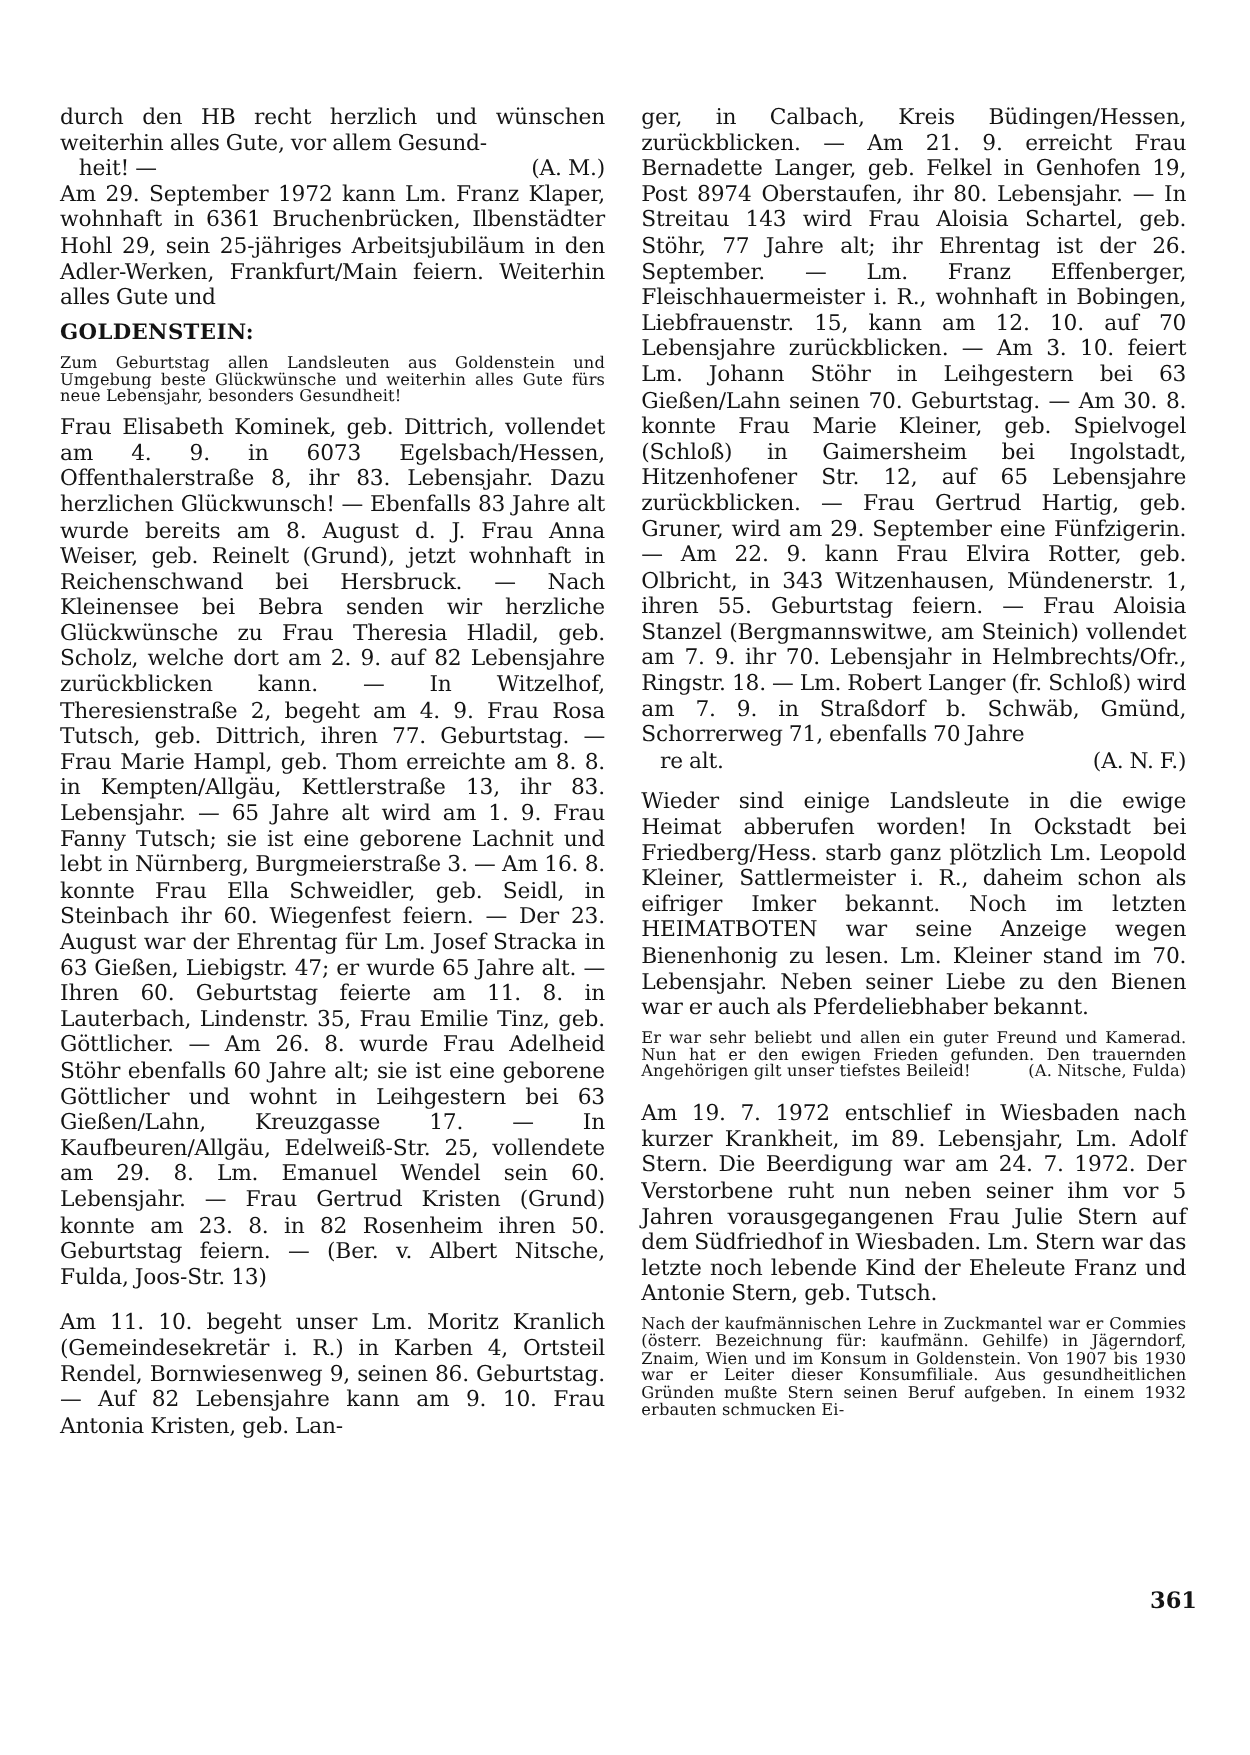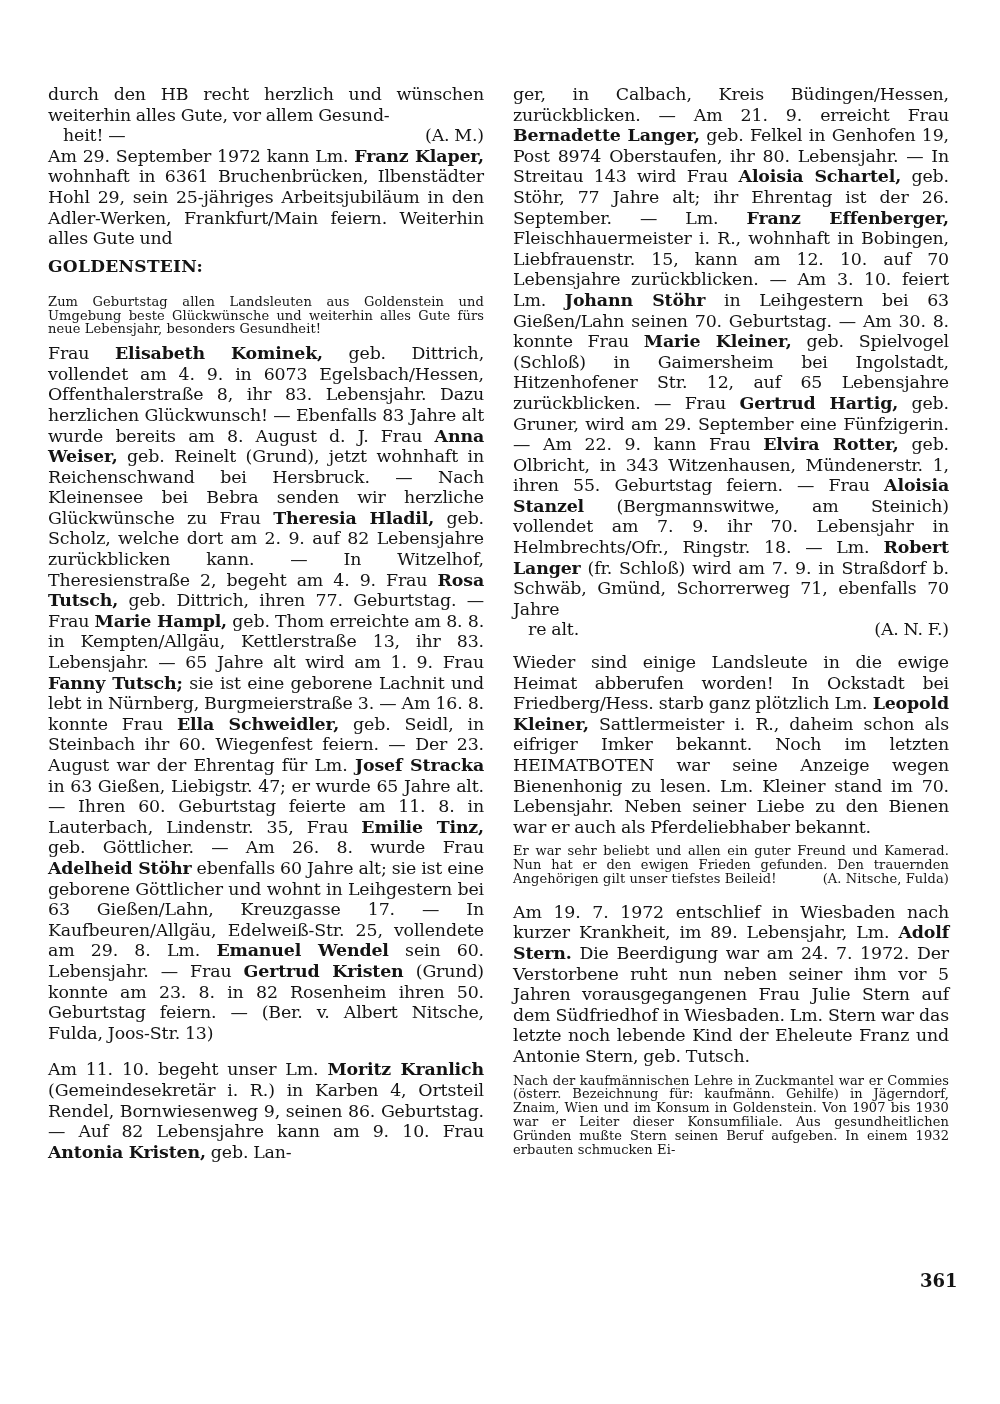--- a/index.html
+++ b/index.html
@@ -3,22 +3,22 @@
 <meta charset="utf-8">
 <style>
   html, body { margin: 0; padding: 0; background: #ffffff; }
   body { width: 1000px; height: 1404px; position: relative; overflow: hidden; color: #141414; }
   .page { position: absolute; left: 0; top: 0; width: 1000px; height: 1184px; }
   .col { position: absolute; top: 84px; width: 436px; }
   .col-left { left: 48px; }
   .col-right { left: 513px; }
   .p { font-family: "DejaVu Serif", "Liberation Serif", serif; font-size: 17.4px; line-height: 20.6px; text-align: justify; hyphens: none; margin: 0; letter-spacing: -0.15px; word-spacing: -0.5px; }
   .small { font-family: "DejaVu Serif", "Liberation Serif", serif; font-size: 13px; line-height: 13.8px; text-align: justify; margin: 0; letter-spacing: 0.1px; }
-  .head { font-family: "DejaVu Serif", "Liberation Serif", serif; font-weight: bold; font-size: 17px; line-height: 22px; margin: 6px 0 18px 0; letter-spacing: 0.3px; }
-  b { font-weight: bold; }
+  .head { font-family: "DejaVu Serif", "Liberation Serif", serif; font-weight: bold; font-size: 17px; line-height: 22px; margin: 6px 0 7px 0; letter-spacing: 0.3px; }
+  b { font-weight: normal; }
   .sig-line { display: flex; justify-content: space-between; margin-left: 15px; }
   .gap-s { height: 7px; }
   .gap-m { height: 12px; }
   .gap-l { height: 16px; }
   .pagenum { position: absolute; left: 920px; top: 1270px; font-family: "DejaVu Serif", "Liberation Serif", serif; font-weight: bold; font-size: 18px; }
 </style>
 </head>
 <body>
 
 <div class="page">

